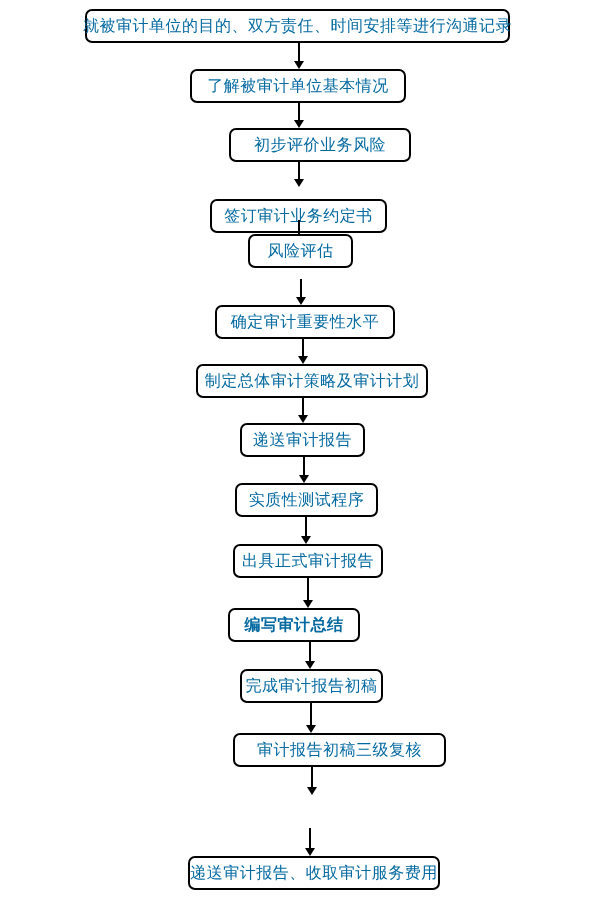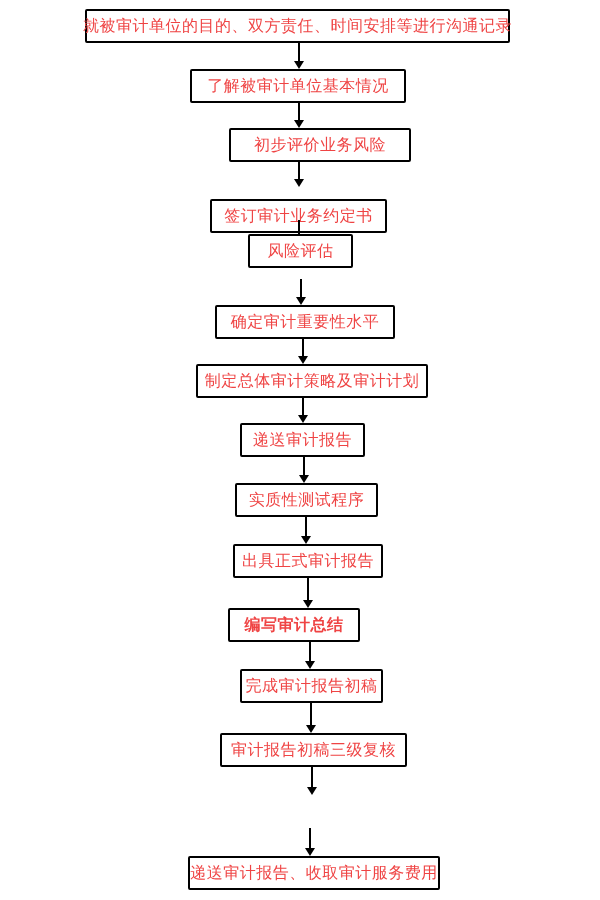--- a/index.html
+++ b/index.html
@@ -14,27 +14,27 @@
     background: #ffffff;
     font-family: "DejaVu Sans", "Liberation Sans", sans-serif;
     overflow: hidden;
   }
   .node {
     position: absolute;
     box-sizing: border-box;
     height: 34px;
     background: #ffffff;
     border: 2px solid #000000;
-    border-radius: 2px;
+    border-radius: 7px;
     display: flex;
     align-items: center;
     justify-content: center;
     font-size: 16px;
     line-height: 1;
-    color: #ef4444;
+    color: #0369a1;
     white-space: nowrap;
     letter-spacing: 0.5px;
   }
   .connector {
     position: absolute;
     width: 10px;
   }
   .connector .stem {
     position: absolute;
     left: 4px;
@@ -136,21 +136,21 @@
     <span class="head"></span>
   </div>
 
   <div class="node" style="left:240px; top:669px; width:143px;">完成审计报告初稿</div>
 
   <div class="connector" style="left:306px; top:702px; height:31px;">
     <span class="stem"></span>
     <span class="head"></span>
   </div>
 
-  <div class="node" style="left:220px; top:733px; width:187px;">审计报告初稿三级复核</div>
+  <div class="node" style="left:233px; top:733px; width:213px;">审计报告初稿三级复核</div>
 
   <div class="connector" style="left:307px; top:766px; height:29px;">
     <span class="stem"></span>
     <span class="head"></span>
   </div>
 
 
   <div class="connector" style="left:305px; top:828px; height:28px;">
     <span class="stem"></span>
     <span class="head"></span>

